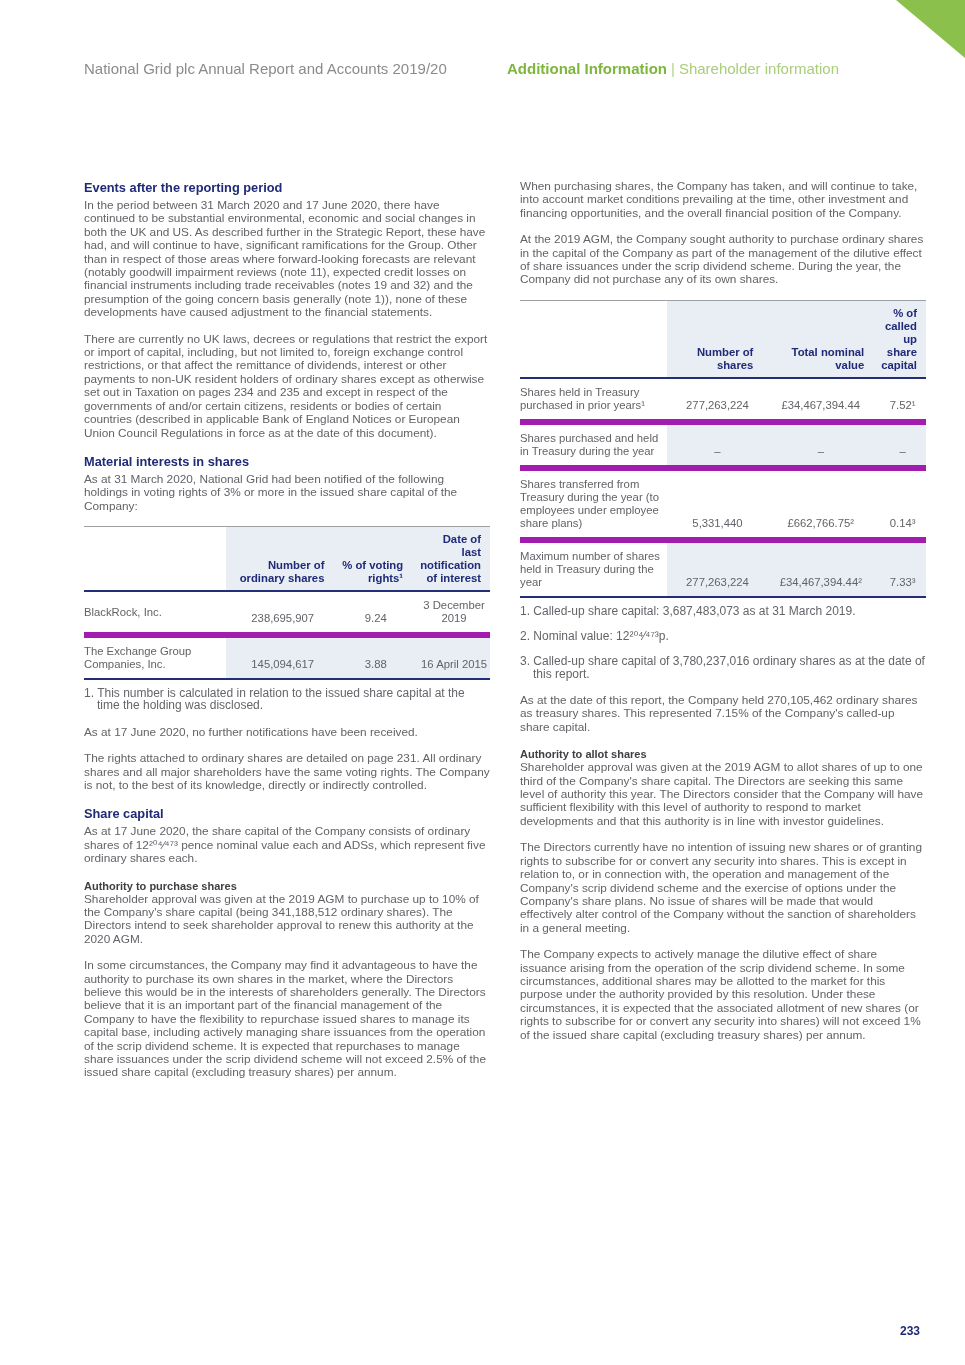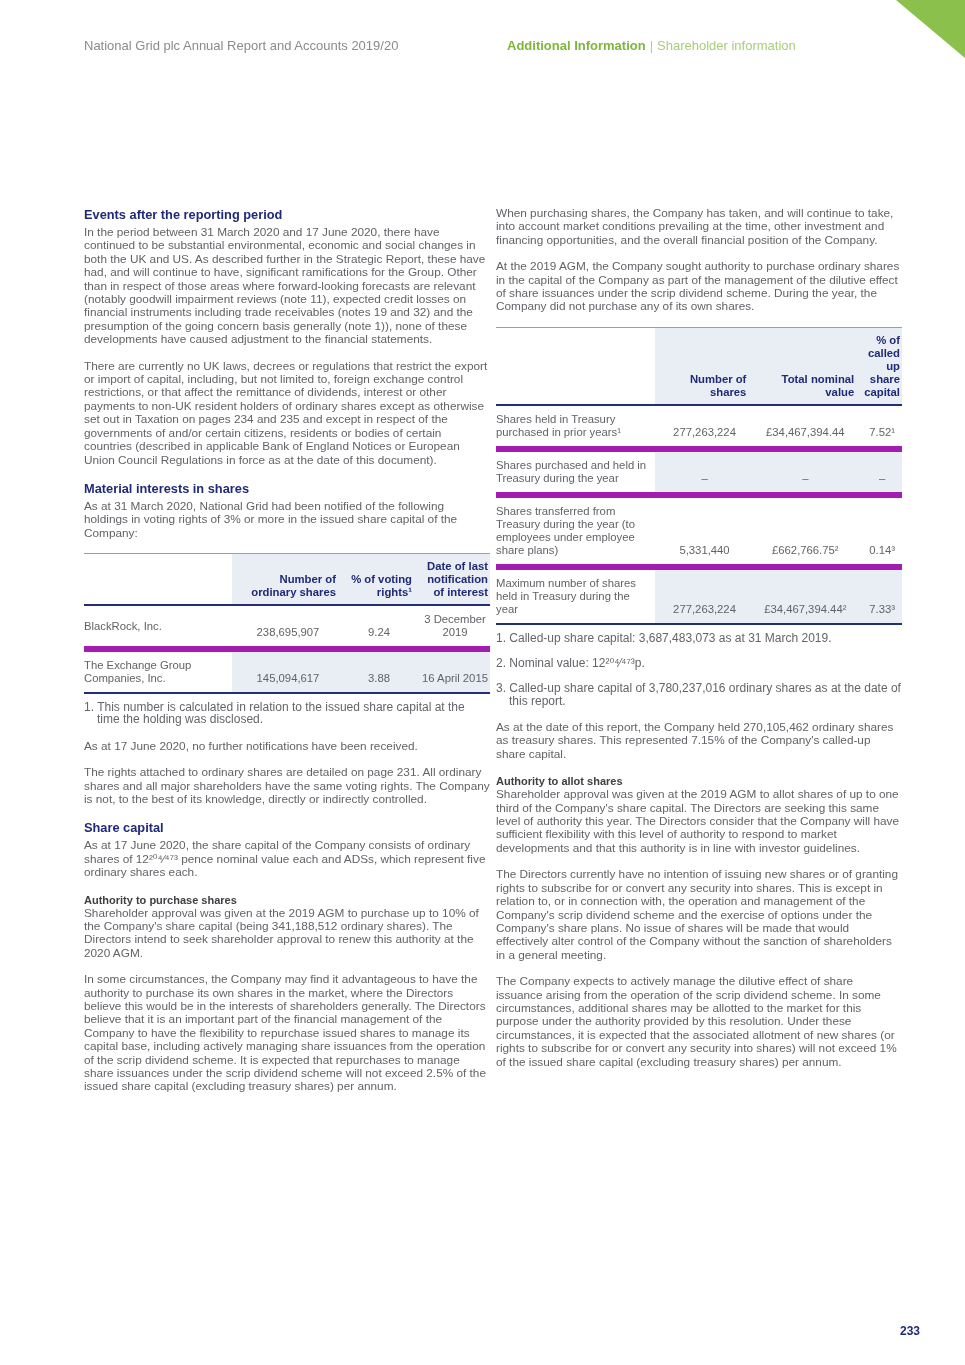--- a/index.html
+++ b/index.html
@@ -13,34 +13,33 @@
   }
   
   .green-corner{
     position:absolute;top:0;right:0;
     width:69px;height:58px;
     background:#8cc04c;
     clip-path:polygon(0 0,100% 0,100% 100%);
   }
   
   .pg-header{
-    position:absolute;left:84px;top:40px;width:830px;
-    font-size:13px;line-height:12px;
+    position:absolute;left:84px;top:63px;width:830px;
+    font-size:15px;line-height:12px;
   }
   .hdr-left{color:#8a8b8d;}
   .hdr-right{position:absolute;left:423px;top:0;white-space:nowrap;}
   .hdr-bold{color:#7eb63c;font-weight:bold;}
   .hdr-sep{color:#b1d287;padding:0 4px;}
   .hdr-sub{color:#a9cd79;}
   
   .columns{
     position:absolute;left:84px;top:180px;width:830px;
-    display:grid;grid-template-columns:406px 406px;column-gap:6px;
+    display:grid;grid-template-columns:406px 406px;column-gap:30px;
     align-items:start;
-    margin-top:27px;
   }
   .col{font-size:11.8px;line-height:13.4px;}
   .col p{margin:0 0 13px 0;}
   h3{
     font-size:12.8px;line-height:15px;color:#1f2a78;
     margin:14px 0 4px 0;font-weight:bold;
   }
   .col h3:first-child{margin-top:0;}
   h4{
     font-size:11px;line-height:14px;color:#3e4044;
@@ -51,21 +50,21 @@
     width:100%;border-collapse:collapse;
     border-top:1px solid #9da0a3;
     border-bottom:2px solid #232e76;
     margin:10px 0 0 0;
     font-size:11.3px;line-height:13px;
   }
   thead tr{border-bottom:2px solid #232e76;}
   tbody tr + tr{border-top:6px solid #a21caf;}
   th{
     color:#1f2a78;font-weight:bold;text-align:right;
-    vertical-align:bottom;padding:6px 2px 5px 8px;
+    vertical-align:bottom;padding:6px 9px 5px 8px;
   }
   th:first-child{text-align:left;padding-left:0;}
   td{
     vertical-align:bottom;text-align:center;
     padding:7px 2px 7px 8px;color:#616367;
   }
   td:first-child{text-align:left;padding-left:0;vertical-align:middle;}
   .shade{background:#e9edf4;}
   #table1 th:nth-child(1),#table1 td:nth-child(1){width:146px;}
   #table1 th:nth-child(2),#table1 td:nth-child(2){width:96px;}

